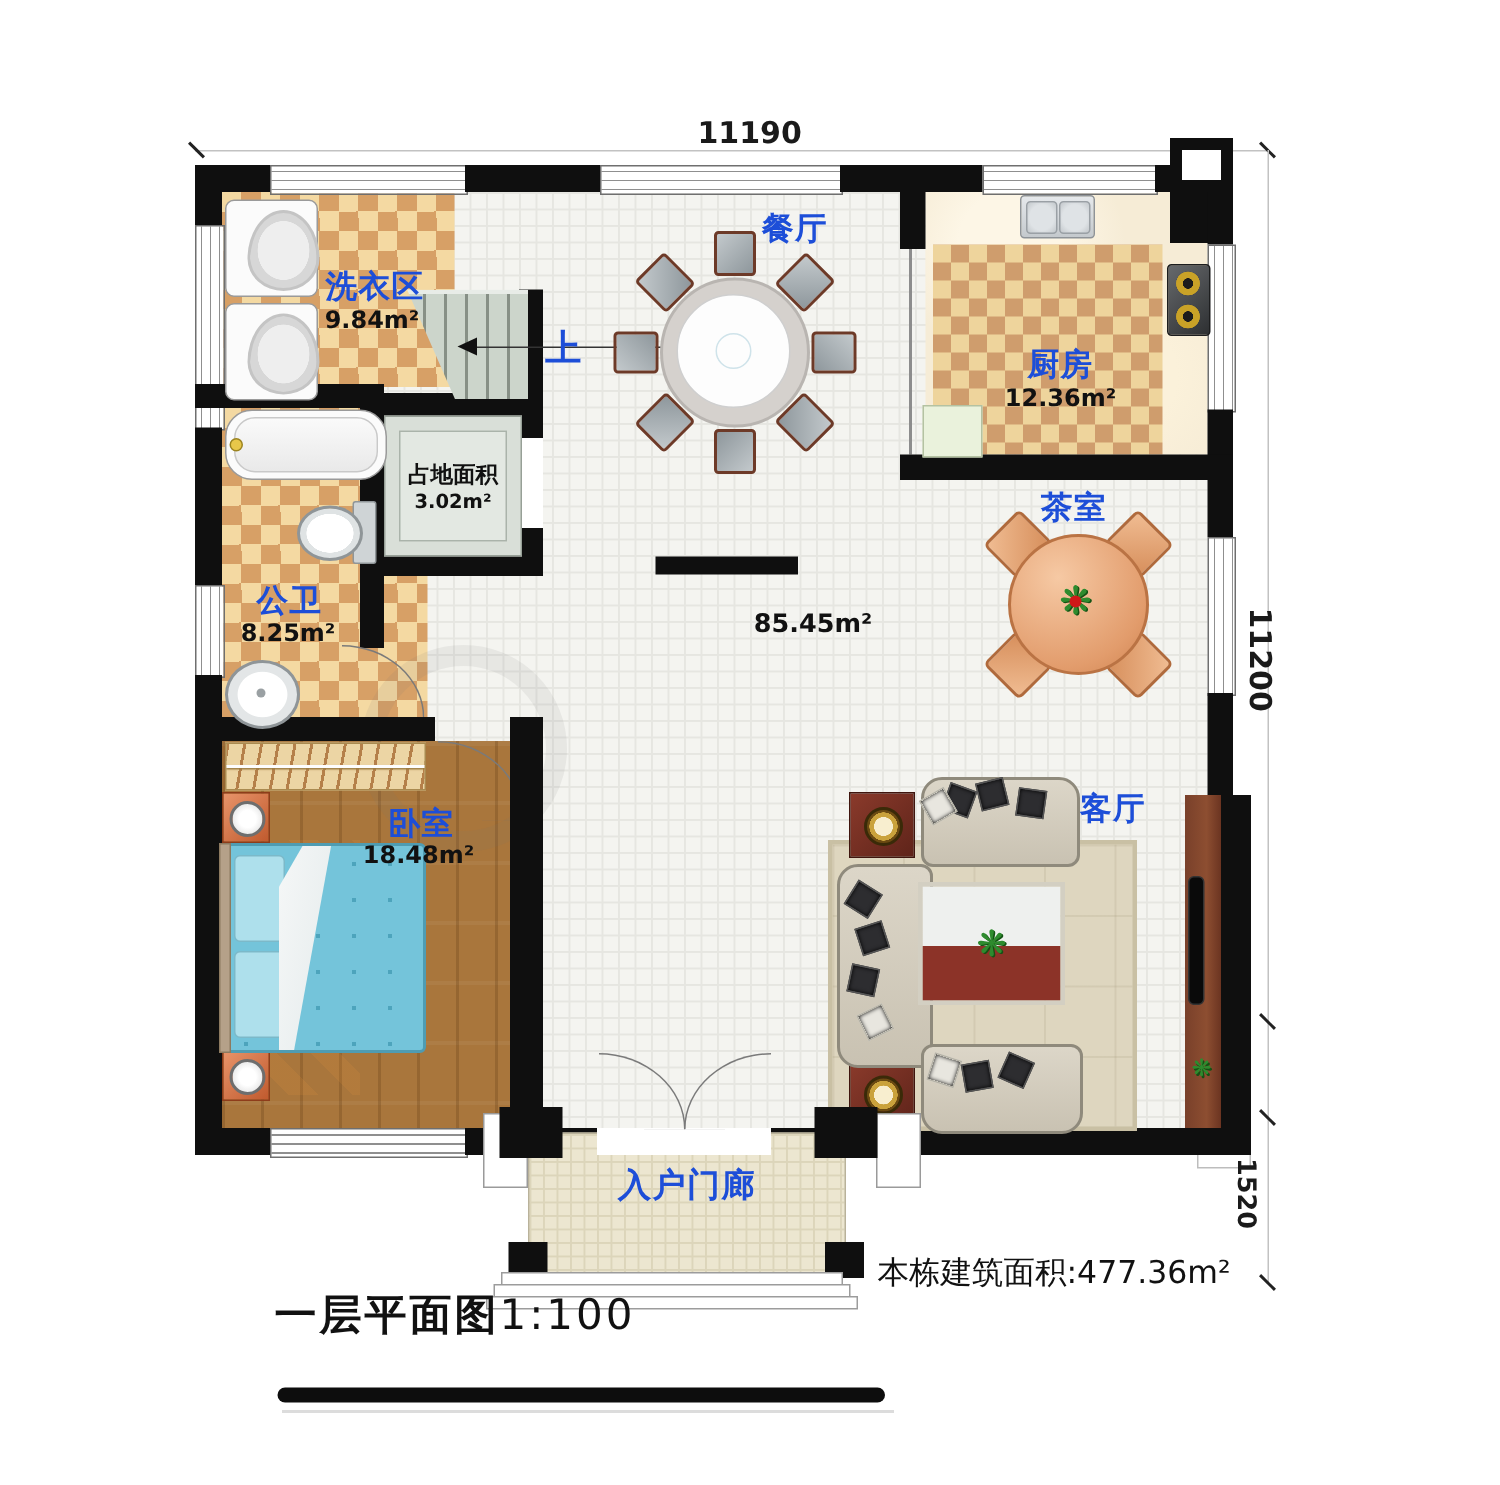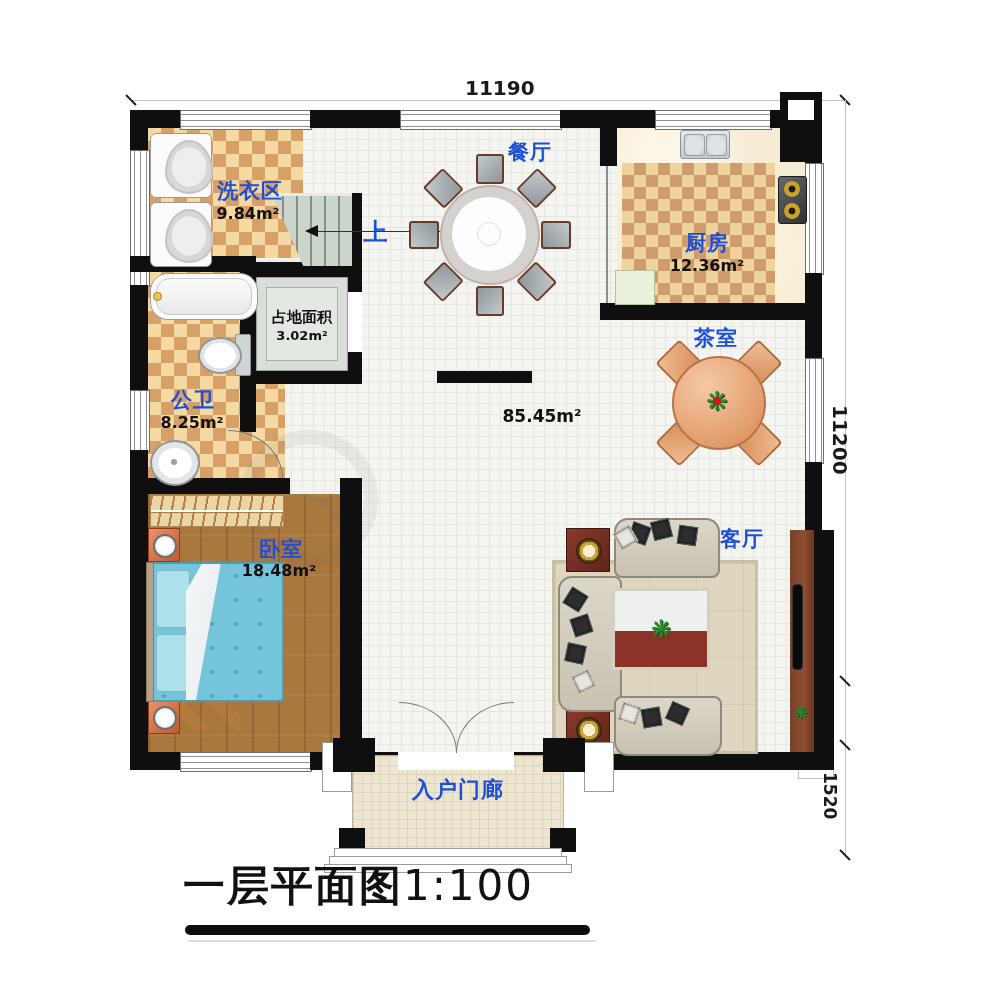--- a/index.html
+++ b/index.html
@@ -277,22 +277,23 @@
 
   <div class="abs" style="left:398px;top:752px;width:116px;height:18px;background:#fff;"></div>
   <div class="arc" style="left:399px;top:702px;width:57px;height:50px;border-top:1.5px solid #7a7a7a;border-right:1.5px solid #7a7a7a;border-top-right-radius:100%;"></div>
   <div class="arc" style="left:456px;top:702px;width:57px;height:50px;border-top:1.5px solid #7a7a7a;border-left:1.5px solid #7a7a7a;border-top-left-radius:100%;"></div>
   <div class="rlabel" style="left:458px;top:790px;font-size:22px;">入户门廊</div>
 
   <div class="abs" style="left:334px;top:848px;width:226px;height:7px;background:#fff;border:1px solid #9c9c9c;"></div>
   <div class="abs" style="left:329px;top:856px;width:236px;height:7px;background:#fff;border:1px solid #9c9c9c;"></div>
   <div class="abs" style="left:324px;top:864px;width:246px;height:7px;background:#fff;border:1px solid #9c9c9c;"></div>
 
-  <div class="abs" style="left:183px;top:858px;font-size:42px;font-weight:bold;letter-spacing:2px;">
+  <div class="abs" style="left:183px;top:858px;font-size:28px;font-weight:bold;letter-spacing:2px;">
     <span>一层平面图</span><span style="font-weight:normal;font-family:'DejaVu Sans','Liberation Sans',sans-serif;">1:100</span>
   </div>
   <div class="abs" style="left:185px;top:925px;width:405px;height:10px;background:#0d0d0d;border-radius:5px;"></div>
   <div class="abs" style="left:188px;top:940px;width:408px;height:2px;background:#dcdcdc;"></div>
 
   <div class="abs" style="left:585px;top:834px;font-size:21px;line-height:28px;white-space:nowrap;">
+    <div><span>本栋建筑面积:</span><span>477.36m²</span></div>
   </div>
 
 </div>
 
 </body></html>

